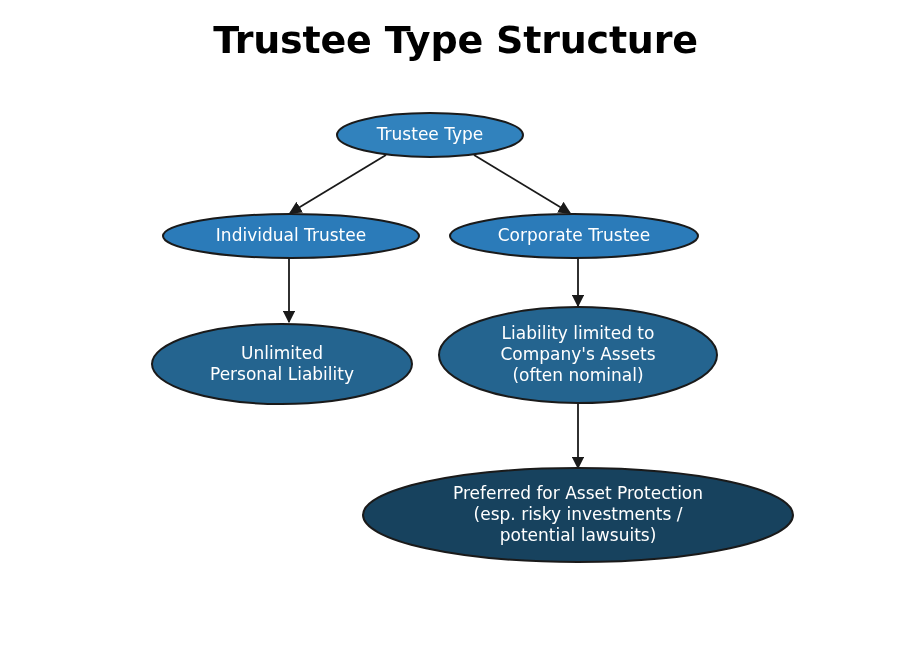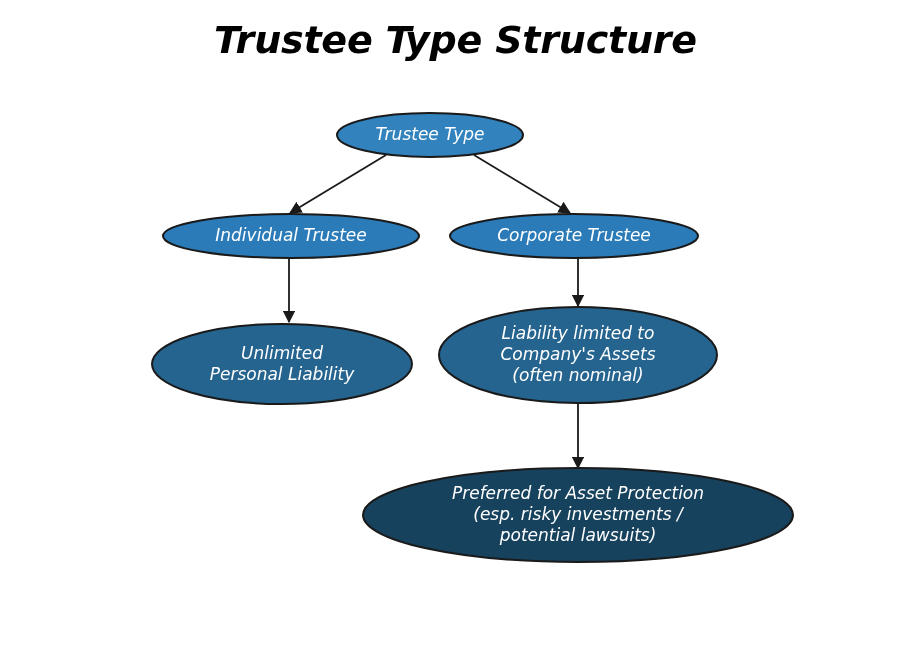--- a/index.html
+++ b/index.html
@@ -12,21 +12,20 @@
     height: 662px;
     font-family: "DejaVu Sans", sans-serif;
     overflow: hidden;
     position: relative;
   }
   #canvas {
     position: relative;
     width: 911px;
     height: 662px;
     background: #ffffff;
-    font-style: italic;
   }
   #diagram-title {
     position: absolute;
     left: 0;
     top: 18px;
     width: 911px;
     text-align: center;
     font-family: "DejaVu Sans", sans-serif;
     font-size: 38px;
     font-weight: bold;

